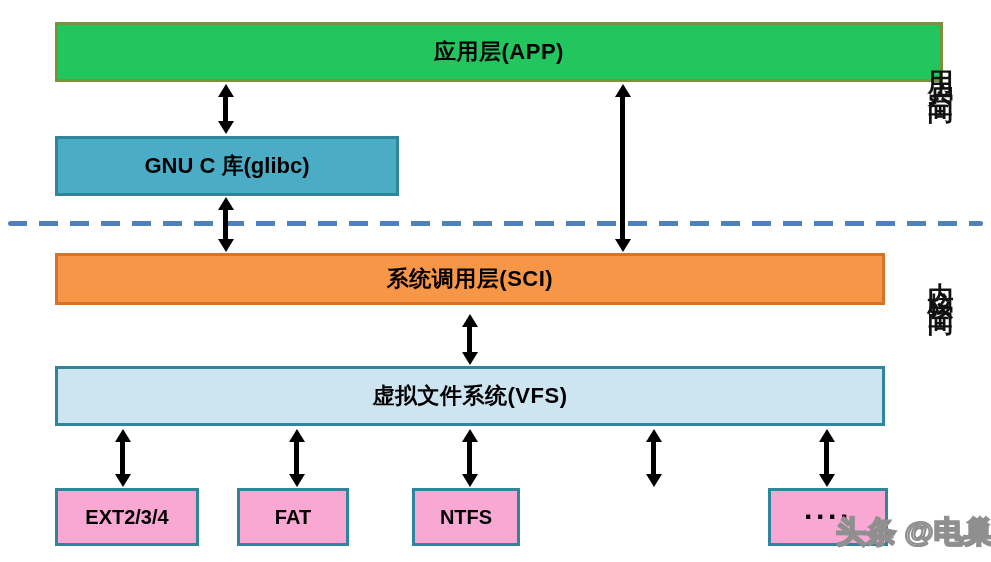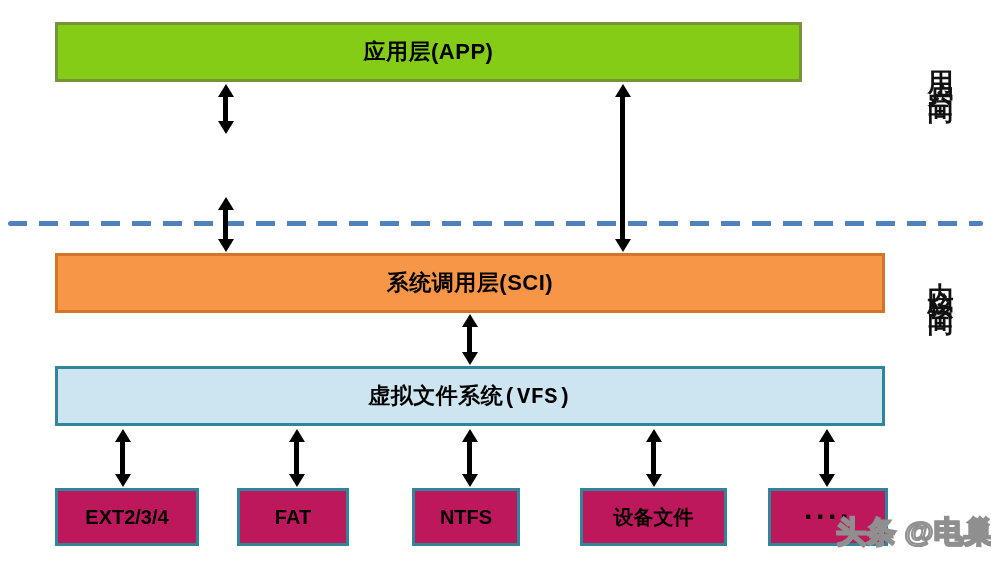--- a/index.html
+++ b/index.html
@@ -18,31 +18,31 @@
     box-sizing: border-box;
     display: flex;
     align-items: center;
     justify-content: center;
     font-weight: bold;
     color: #000000;
     text-align: center;
   }
   .layer { font-size: 22px; letter-spacing: 0.5px; }
 
-  .app   { left: 55px;  top: 22px;  width: 747px; height: 60px;
-           background: #84cc16; border: 3px solid #77933C; }
+  .app   { left: 55px;  top: 22px;  width: 888px; height: 60px;
+           background: #22c55e; border: 3px solid #77933C; }
   .glibc { left: 55px;  top: 136px; width: 344px; height: 60px;
            background: #4BACC6; border: 3px solid #31859B; font-size: 22px; }
-  .sci   { left: 55px;  top: 253px; width: 830px; height: 60px;
+  .sci   { left: 55px;  top: 253px; width: 830px; height: 52px;
            background: #F79646; border: 3px solid #D4742A; }
   .vfs   { left: 55px;  top: 366px; width: 830px; height: 60px;
-           background: #CDE5F0; border: 3px solid #31859B; font-family: Liberation Mono, monospace; }
+           background: #CDE5F0; border: 3px solid #31859B; }
 
   .fsbox { top: 488px; height: 58px;
-           background: #be185d; border: 3px solid #31859B; font-size: 20px; }
+           background: #f9a8d4; border: 3px solid #31859B; font-size: 20px; }
   .fs0 { left: 55px;  width: 144px; }
   .fs1 { left: 237px; width: 112px; }
   .fs2 { left: 412px; width: 108px; }
   .fs3 { left: 580px; width: 147px; }
   .fs4 { left: 768px; width: 120px; font-size: 30px; letter-spacing: 2px; }
 
   
   .divider {
     position: absolute;
     left: 8px; top: 221px;
@@ -107,20 +107,23 @@
 </style>
 </head>
 <body>
 
 <div class="canvas">
 
   <div class="box layer app">
     <span>应用层(APP)</span>
   </div>
 
+  <div class="box glibc">
+    <span>GNU C 库(glibc)</span>
+  </div>
 
   <div class="box layer sci">
     <span>系统调用层(SCI)</span>
   </div>
 
   <div class="box layer vfs">
     <span>虚拟文件系统(VFS)</span>
   </div>
 
   <div class="divider"></div>
@@ -173,23 +176,20 @@
 
   <div class="box fsbox fs0">
     <span>EXT2/3/4</span>
   </div>
   <div class="box fsbox fs1">
     <span>FAT</span>
   </div>
   <div class="box fsbox fs2">
     <span>NTFS</span>
   </div>
-  <div class="box fsbox fs3">
-    <span>设备文件</span>
-  </div>
   <div class="box fsbox fs4">
     <span>····</span>
   </div>
 
   <div class="vlabel user-space">用户空间</div>
   <div class="vlabel kernel-space">内核空间</div>
 
   <div class="watermark">头条 @电巢</div>
 
 </div>

